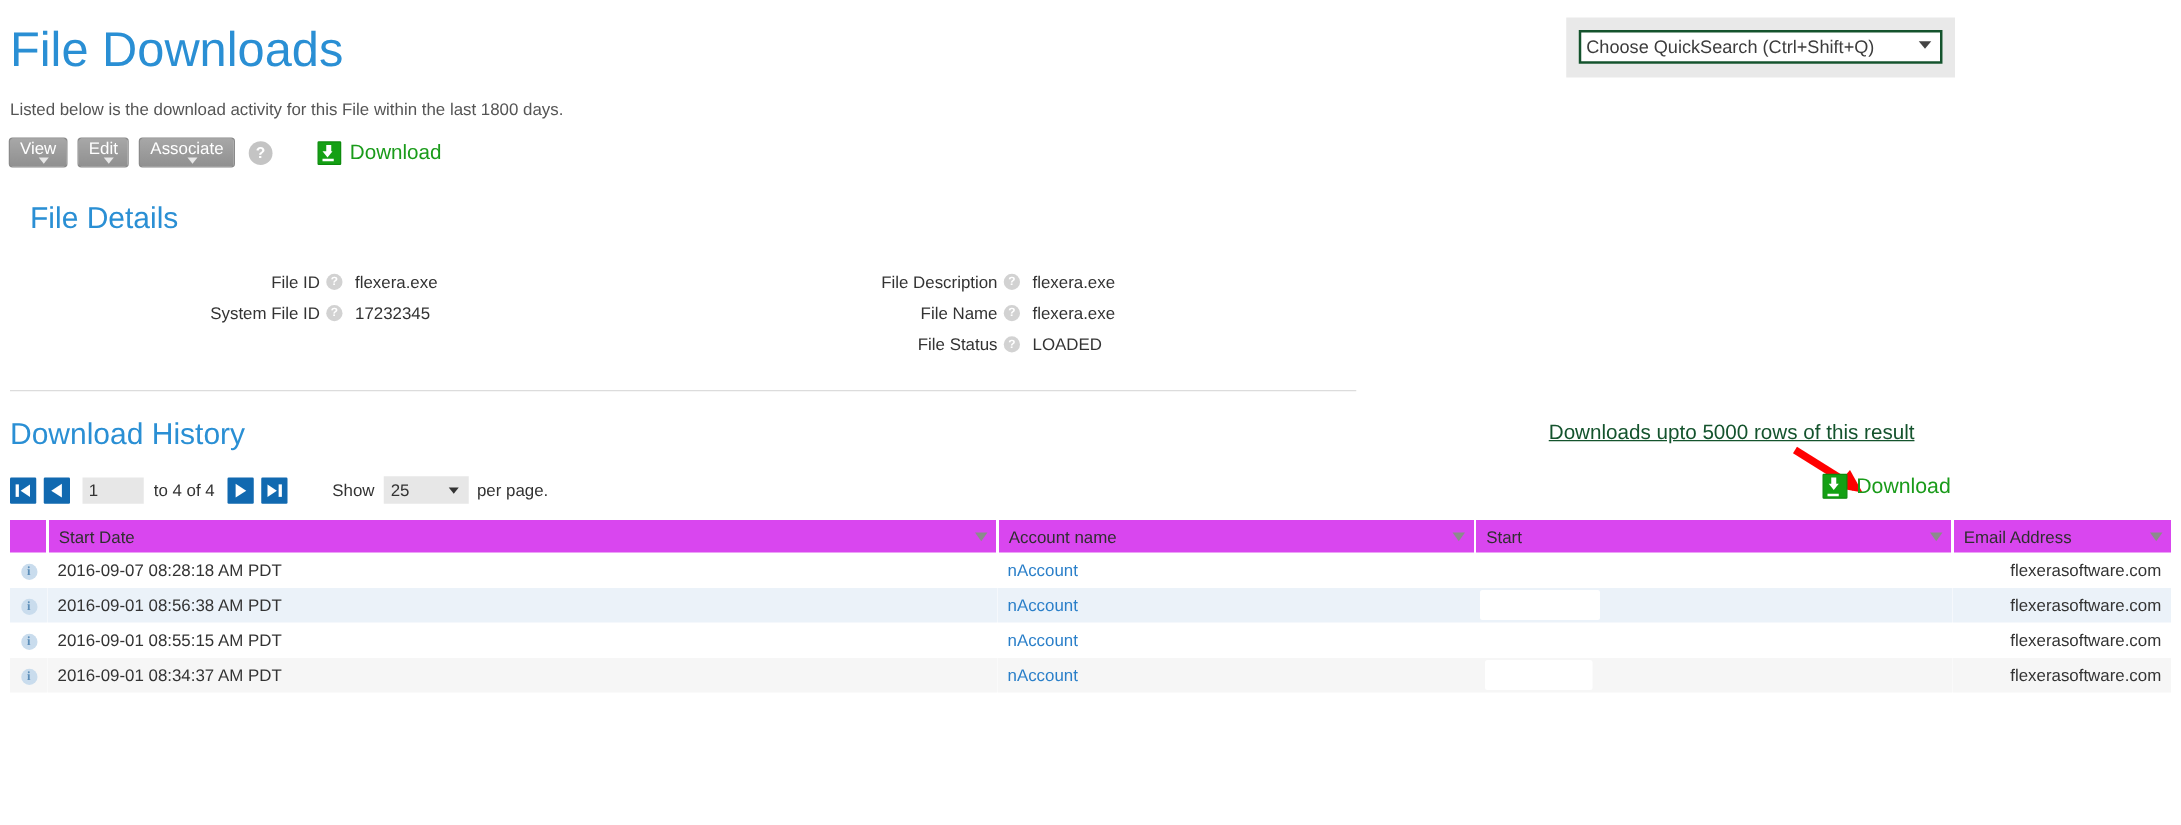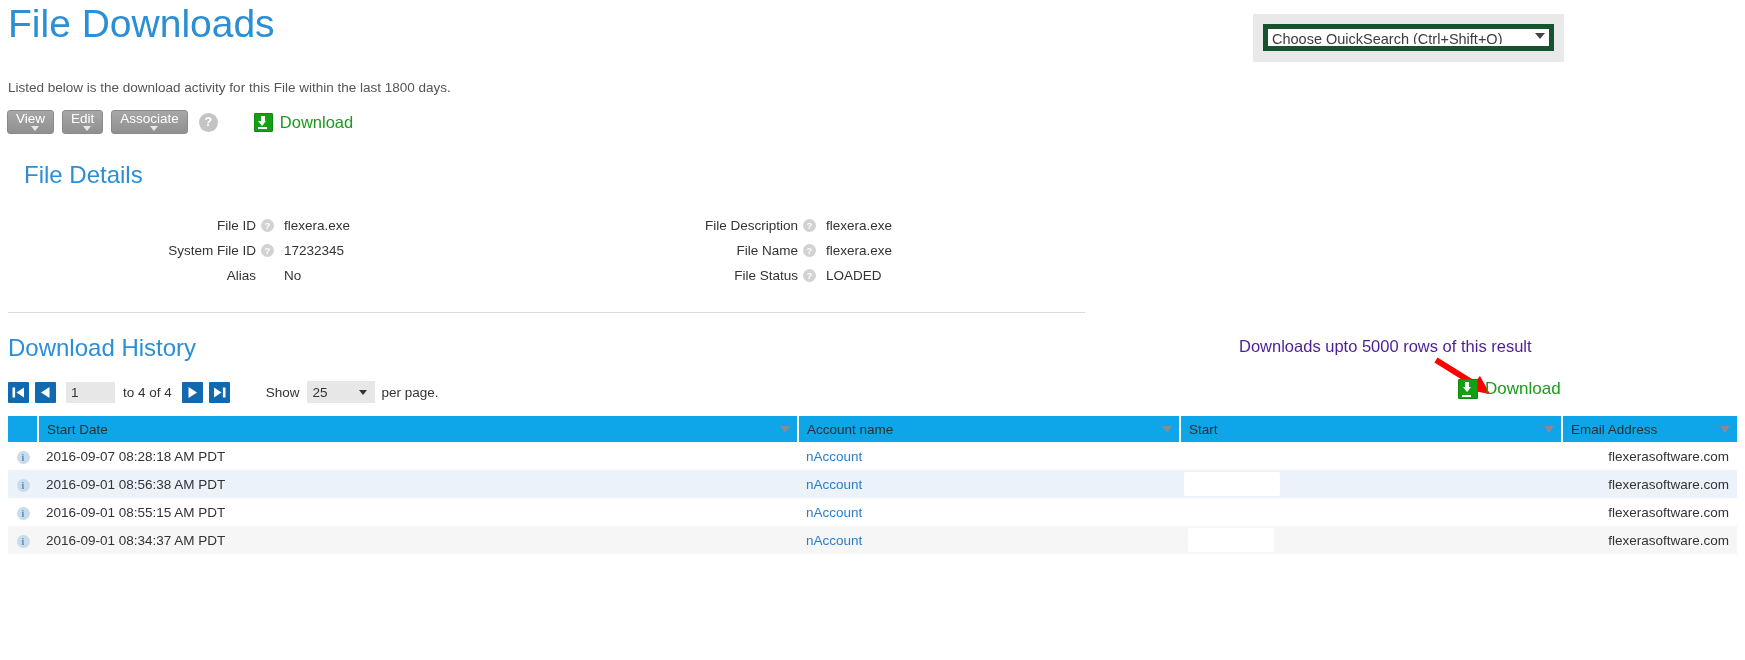--- a/index.html
+++ b/index.html
@@ -25,21 +25,21 @@
     left: 1253px;
     width: 311px;
     height: 48px;
     background: #e9e9e9;
     box-sizing: border-box;
     padding: 10px 10px 0 10px;
   }
   .qs-select {
     width: 291px;
     height: 27px;
-    border: 5px solid #14532d;
+    border: 2px solid #14532d;
     background: #ffffff;
     font-family: "Liberation Sans", sans-serif;
     font-size: 14.5px;
     color: #3c3c3c;
     padding: 2px 4px;
     box-sizing: border-box;
     border-radius: 0;
     appearance: none;
     -webkit-appearance: none;
   }
@@ -51,21 +51,21 @@
     width: 0; height: 0;
     border-left: 5px solid transparent;
     border-right: 5px solid transparent;
     border-top: 6px solid #444;
     pointer-events: none;
   }
 
   
   .page-title {
     position: absolute;
-    top: 4px;
+    top: 21px;
     left: 8px;
     font-size: 39px;
     font-weight: 300;
     color: #2a8fd4;
     letter-spacing: 0px;
     line-height: 1;
     white-space: nowrap;
   }
   .subtitle {
     position: absolute;
@@ -236,24 +236,25 @@
     width: 1077px;
     height: 1px;
     background: #dcdcdc;
   }
 
   
   .annot-text {
     position: absolute;
     top: 337px;
     left: 1239px;
-    color: #4c1d95;
+    color: #14532d;
     font-size: 16.5px;
     white-space: nowrap;
     font-weight: 400;
+    text-decoration: underline;
   }
   .annot-arrow {
     position: absolute;
     top: 356px;
     left: 1432px;
     width: 66px;
     height: 42px;
   }
 
   
@@ -333,21 +334,21 @@
   .tbl {
     position: absolute;
     top: 416px;
     left: 8px;
     width: 1729px;
     border-collapse: collapse;
     font-size: 13.5px;
     table-layout: fixed;
   }
   .tbl th {
-    background: #0ea5e9;
+    background: #d946ef;
     color: #2f2f2f;
     font-weight: normal;
     text-align: left;
     height: 26px;
     padding: 0 8px;
     border-right: 2px solid #ffffff;
     position: relative;
     font-size: 13.5px;
     cursor: pointer;
     box-sizing: border-box;
@@ -446,25 +447,20 @@
   <div class="det-col left">
     <div class="det-row">
       <span class="det-label">File ID</span>
       <span class="det-q">?</span>
       <span class="det-value">flexera.exe</span>
     </div>
     <div class="det-row">
       <span class="det-label">System File ID</span>
       <span class="det-q">?</span>
       <span class="det-value">17232345</span>
-    </div>
-    <div class="det-row">
-      <span class="det-label">Alias</span>
-      <span class="det-q hidden">?</span>
-      <span class="det-value">No</span>
     </div>
   </div>
   <div class="det-col right">
     <div class="det-row">
       <span class="det-label">File Description</span>
       <span class="det-q">?</span>
       <span class="det-value">flexera.exe</span>
     </div>
     <div class="det-row">
       <span class="det-label">File Name</span>

